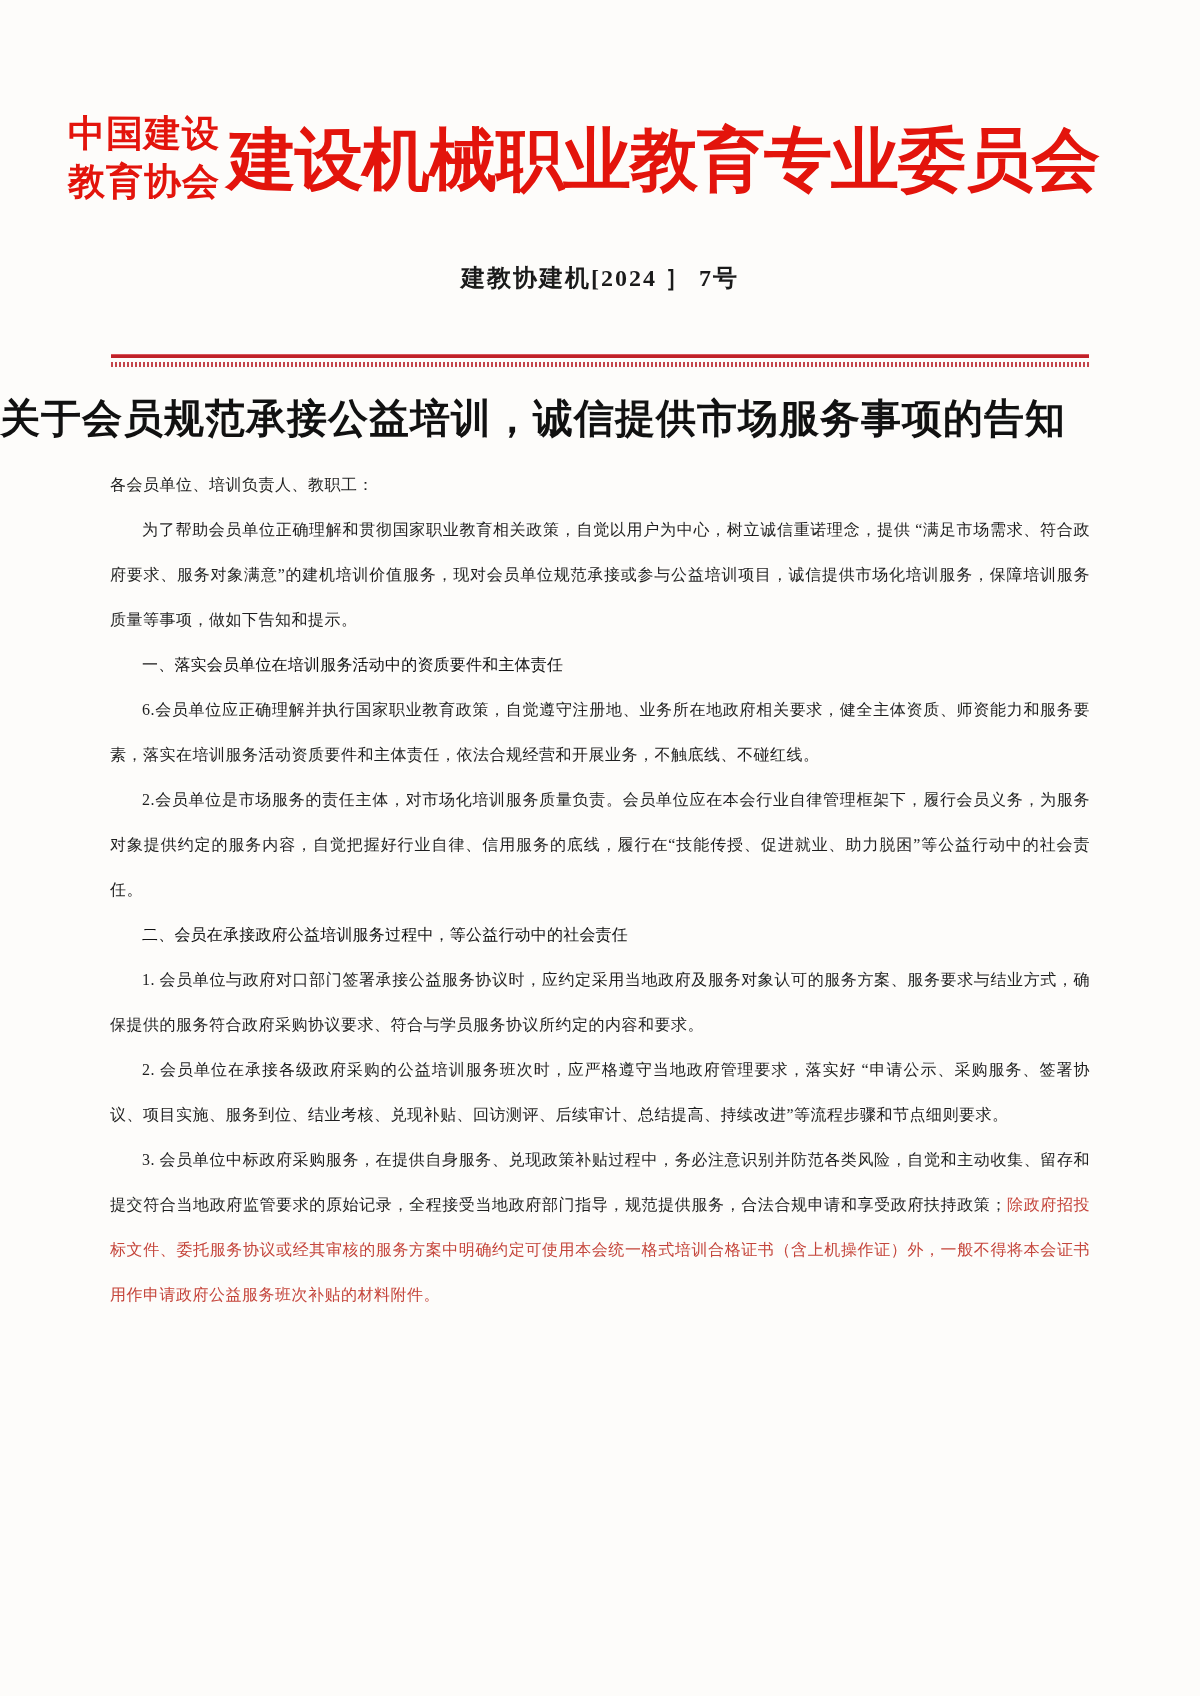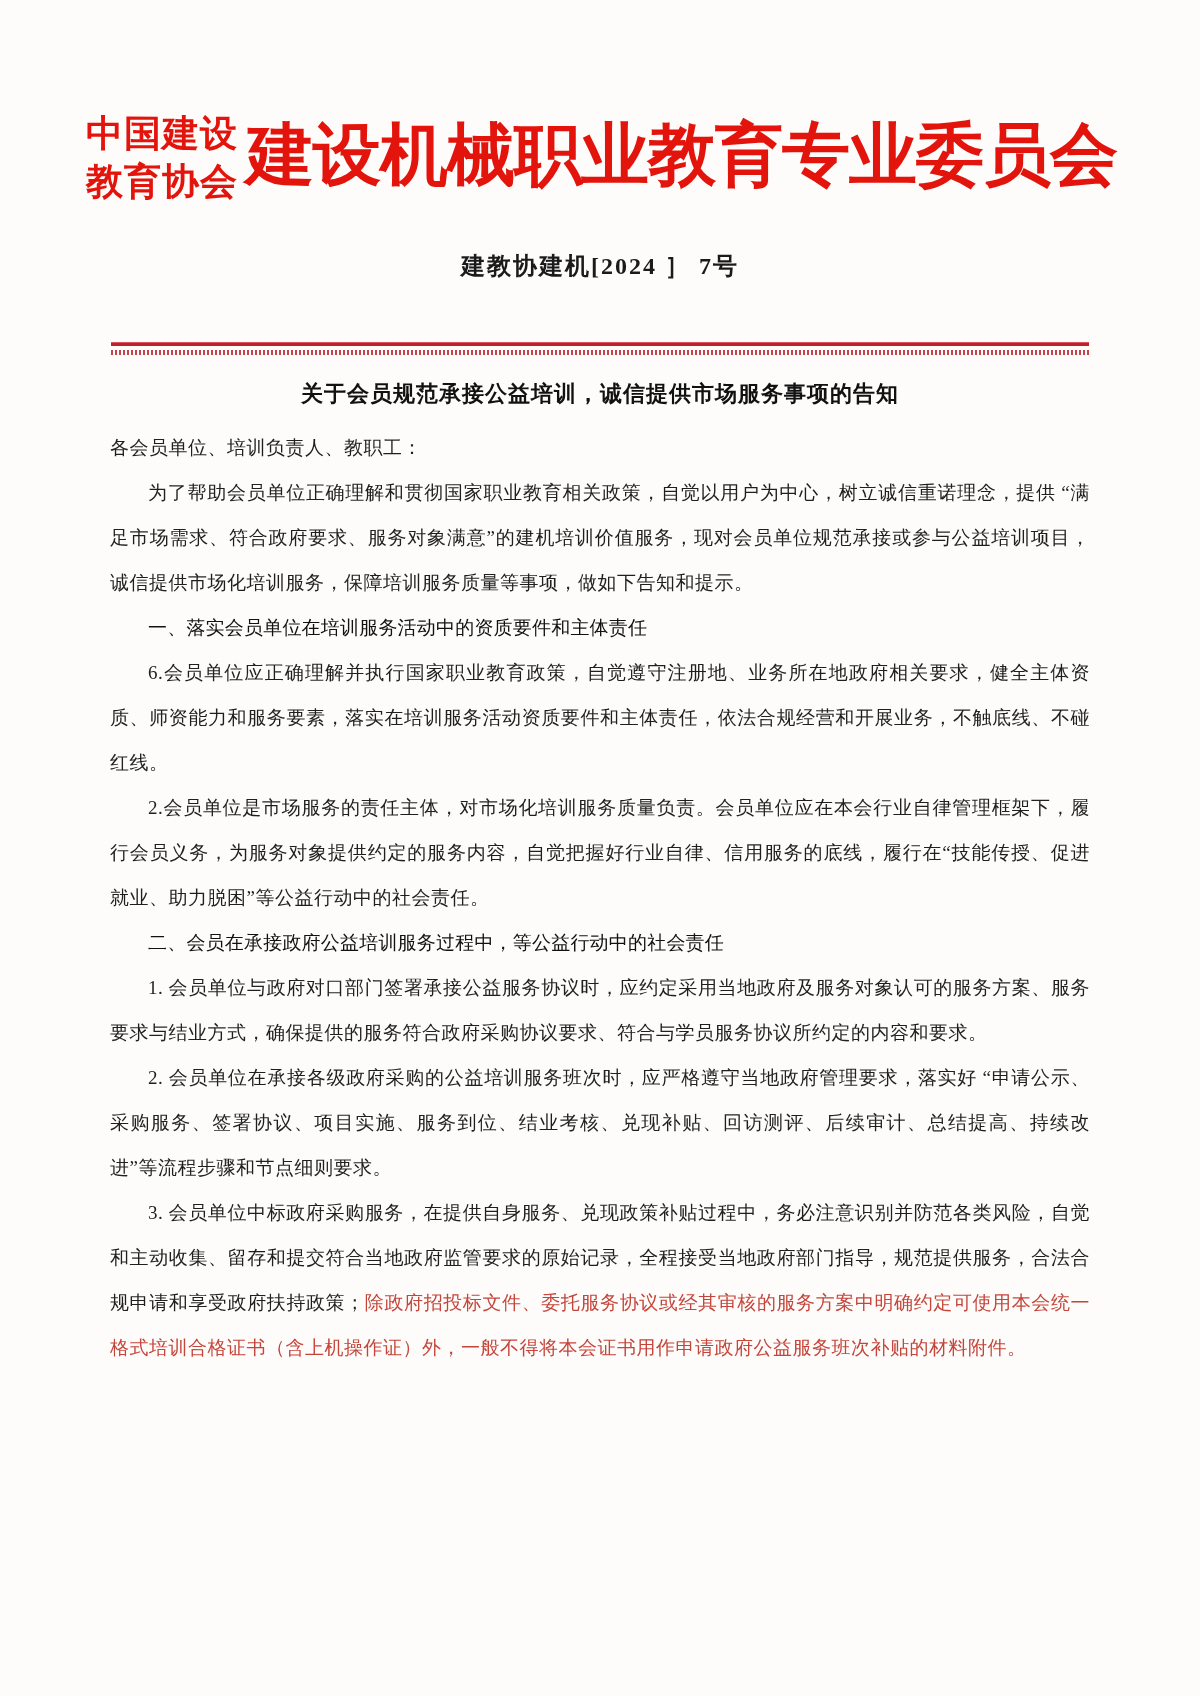--- a/index.html
+++ b/index.html
@@ -10,42 +10,42 @@
     height: 1696px;
     margin: 0 auto;
     background: #fdfcfa;
     font-family: "Liberation Serif", serif;
     color: #222;
     overflow: hidden;
   }
   
   .header {
     display: flex;
-    align-items: flex-start;
+    align-items: flex-end;
     padding-top: 110px;
-    padding-left: 86px;
+    padding-left: 68px;
   }
   .logo {
     font-weight: bold;
     font-size: 37px;
     line-height: 48px;
     letter-spacing: 1px;
     white-space: nowrap;
   }
   .org-name {
     font-size: 68px;
     font-weight: bold;
     letter-spacing: -1px;
     margin-left: 8px;
     white-space: nowrap;
     font-family: "Liberation Serif", serif;
   }
   .doc-number {
     text-align: center;
-    margin-top: 44px;
+    margin-top: 56px;
     font-size: 24px;
     font-weight: bold;
     letter-spacing: 2px;
     color: #1a1a1a;
     font-family: "Liberation Serif", serif;
   }
   
   .separator {
     width: 978px;
     margin: 60px auto 0 auto;
@@ -56,32 +56,31 @@
     border-top: 1px solid #d9555b;
   }
   .sep-dotted {
     margin-top: 4px;
     height: 5px;
     background-image: repeating-linear-gradient(to right, #c4454b 0px, #c4454b 2px, transparent 2px, transparent 4px);
   }
   
   .doc-title {
     margin-top: 24px;
-    text-align: center;
     font-family: "Liberation Sans", sans-serif;
-    font-size: 22px;
+    font-size: 40px;
     font-weight: bold;
     color: #111;
     letter-spacing: 1px;
   }
   
   .body {
     width: 980px;
     margin: 16px auto 0 auto;
-    font-size: 19px;
+    font-size: 16px;
     line-height: 45px;
     text-align: justify;
     letter-spacing: 0.5px;
     color: #1f1f1f;
   }
   .body p { text-indent: 2em; }
   .body p.salutation { text-indent: 0; }
   .body p.section-heading {
     font-weight: normal;
     color: #111;

